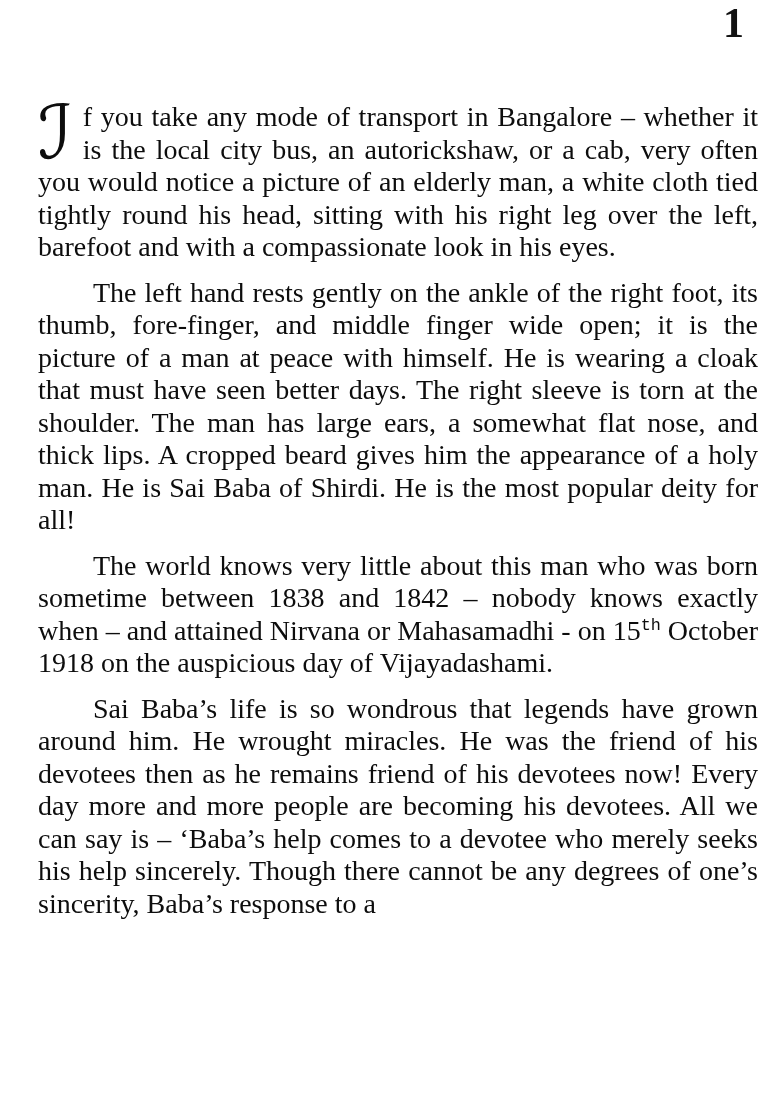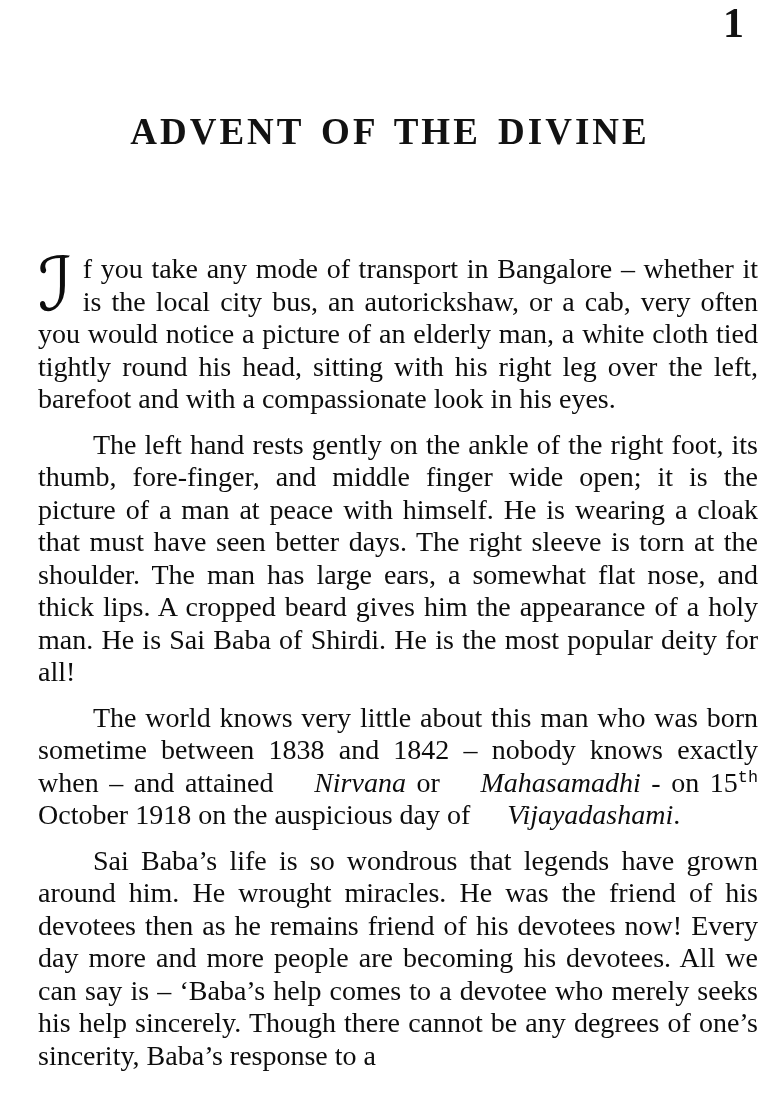--- a/index.html
+++ b/index.html
@@ -53,38 +53,35 @@
   .dropcap {
     float: left;
     font-family: "DejaVu Sans", "DejaVu Serif", serif;
     font-size: 74px;
     line-height: 58px;
     height: 62px;
     margin: 2px 10px 0 0;
     color: #0d0d0d;
   }
   .italic {
-    font-style: italic;
-    margin-left: 30px;
   }
   sup.ordinal {
     font-size: 60%;
     vertical-align: super;
     line-height: 0;
     font-family: Liberation Mono, monospace;
   }
 </style>
 </head>
 <body>
 
 <div class="page">
 
   <div class="page-number">1</div>
 
-  <h1 class="chapter-title">ADVENT OF THE DIVINE</h1>
 
   <div class="content">
 
     <p class="first"><span class="dropcap">ℐ</span><span>f you take any mode of transport in Bangalore – whether it is the local city bus, an autorickshaw, or a cab, very often you would notice a picture of an elderly man, a white cloth tied tightly round his head, sitting with his right leg over the left, barefoot and with a compassionate look in his eyes.</span></p>
 
     <p class="indent">The left hand rests gently on the ankle of the right foot, its thumb, fore-finger, and middle finger wide open; it is the picture of a man at peace with himself. He is wearing a cloak that must have seen better days. The right sleeve is torn at the shoulder. The man has large ears, a somewhat flat nose, and thick lips. A cropped beard gives him the appearance of a holy man. He is Sai Baba of Shirdi. He is the most popular deity for all!</p>
 
     <p class="indent"><span>The world knows very little about this man who was born sometime between 1838 and 1842 – nobody knows exactly when – and attained </span><span class="italic">Nirvana</span><span> or </span><span class="italic">Mahasamadhi</span><span> - on 15</span><sup class="ordinal">th</sup><span> October 1918 on the auspicious day of </span><span class="italic">Vijayadashami</span><span>.</span></p>
 
     <p class="indent">Sai Baba’s life is so wondrous that legends have grown around him. He wrought miracles. He was the friend of his devotees then as he remains friend of his devotees now! Every day more and more people are becoming his devotees. All we can say is – ‘Baba’s help comes to a devotee who merely seeks his help sincerely. Though there cannot be any degrees of one’s sincerity, Baba’s response to a</p>

